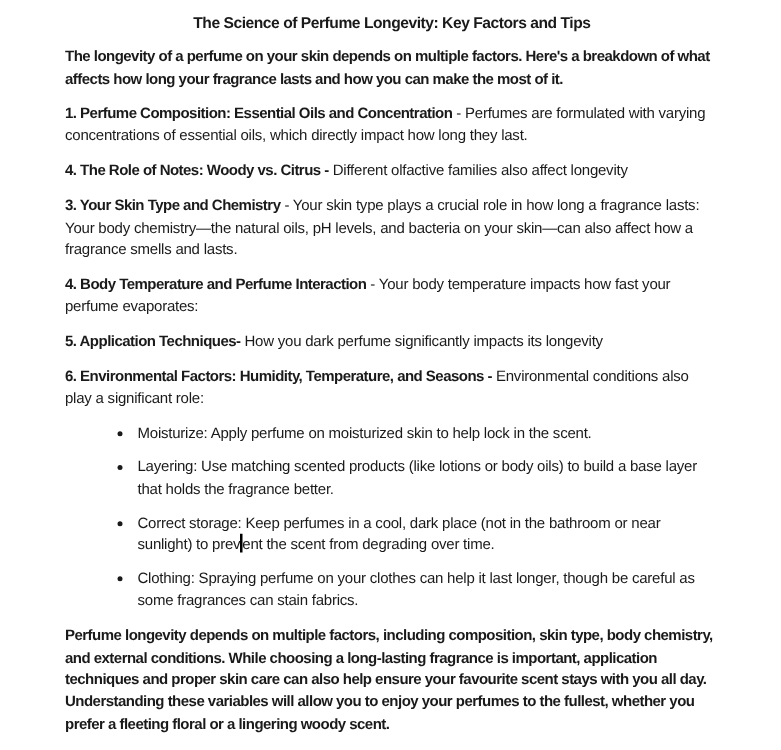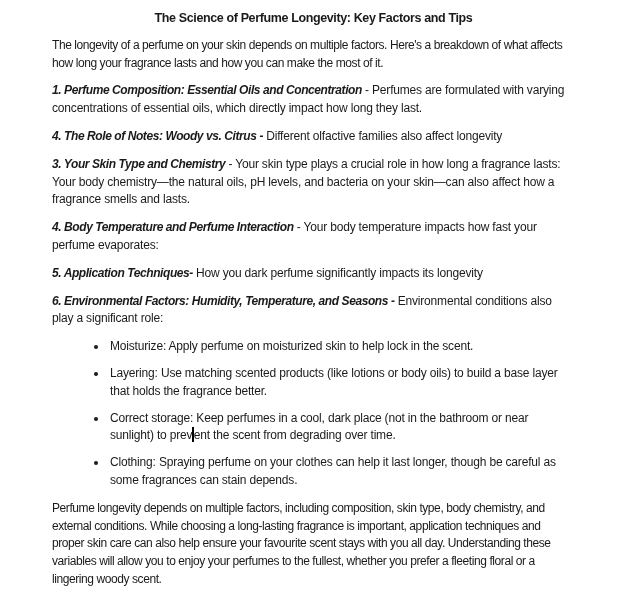--- a/index.html
+++ b/index.html
@@ -27,27 +27,26 @@
     font-size: 12.5px;
     font-weight: 700;
     text-align: center;
     margin: 0 0 9px 0;
     letter-spacing: -0.03em;
   }
   .para {
     margin: 0 0 10px 0;
   }
   .bold {
-    font-weight: 400;
+    font-weight: 700;
     letter-spacing: -0.035em;
   }
   .para strong {
     font-weight: 700;
     letter-spacing: -0.035em;
-    font-style: italic;
   }
   ul.tips {
     margin: 0 0 10px 0;
     padding: 0 0 0 44px;
     list-style: disc;
   }
   ul.tips li {
     margin: 0 0 9px 12px;
     padding-left: 2px;
   }
@@ -82,18 +81,18 @@
 
   <p class="para"><strong>5. Application Techniques-</strong><span> How you dark perfume significantly impacts its longevity</span></p>
 
   <p class="para"><strong>6. Environmental Factors: Humidity, Temperature, and Seasons -</strong><span> Environmental conditions also play a significant role:</span></p>
 
 
   <ul class="tips">
     <li><span>Moisturize: Apply perfume on moisturized skin to help lock in the scent.</span></li>
     <li><span>Layering: Use matching scented products (like lotions or body oils) to build a base layer that holds the fragrance better.</span></li>
     <li><span>Correct storage: Keep perfumes in a cool, dark place (not in the bathroom or near sunlight) to prev</span><span class="caret"></span><span>ent the scent from degrading over time.</span></li>
-    <li><span>Clothing: Spraying perfume on your clothes can help it last longer, though be careful as some fragrances can stain depends.</span></li>
+    <li><span>Clothing: Spraying perfume on your clothes can help it last longer, though be careful as some fragrances can stain fabrics.</span></li>
   </ul>
 
   <p class="para bold conclusion">Perfume longevity depends on multiple factors, including composition, skin type, body chemistry, and external conditions. While choosing a long-lasting fragrance is important, application techniques and proper skin care can also help ensure your favourite scent stays with you all day. Understanding these variables will allow you to enjoy your perfumes to the fullest, whether you prefer a fleeting floral or a lingering woody scent.</p>
 
 </div>
 
 </body></html>

